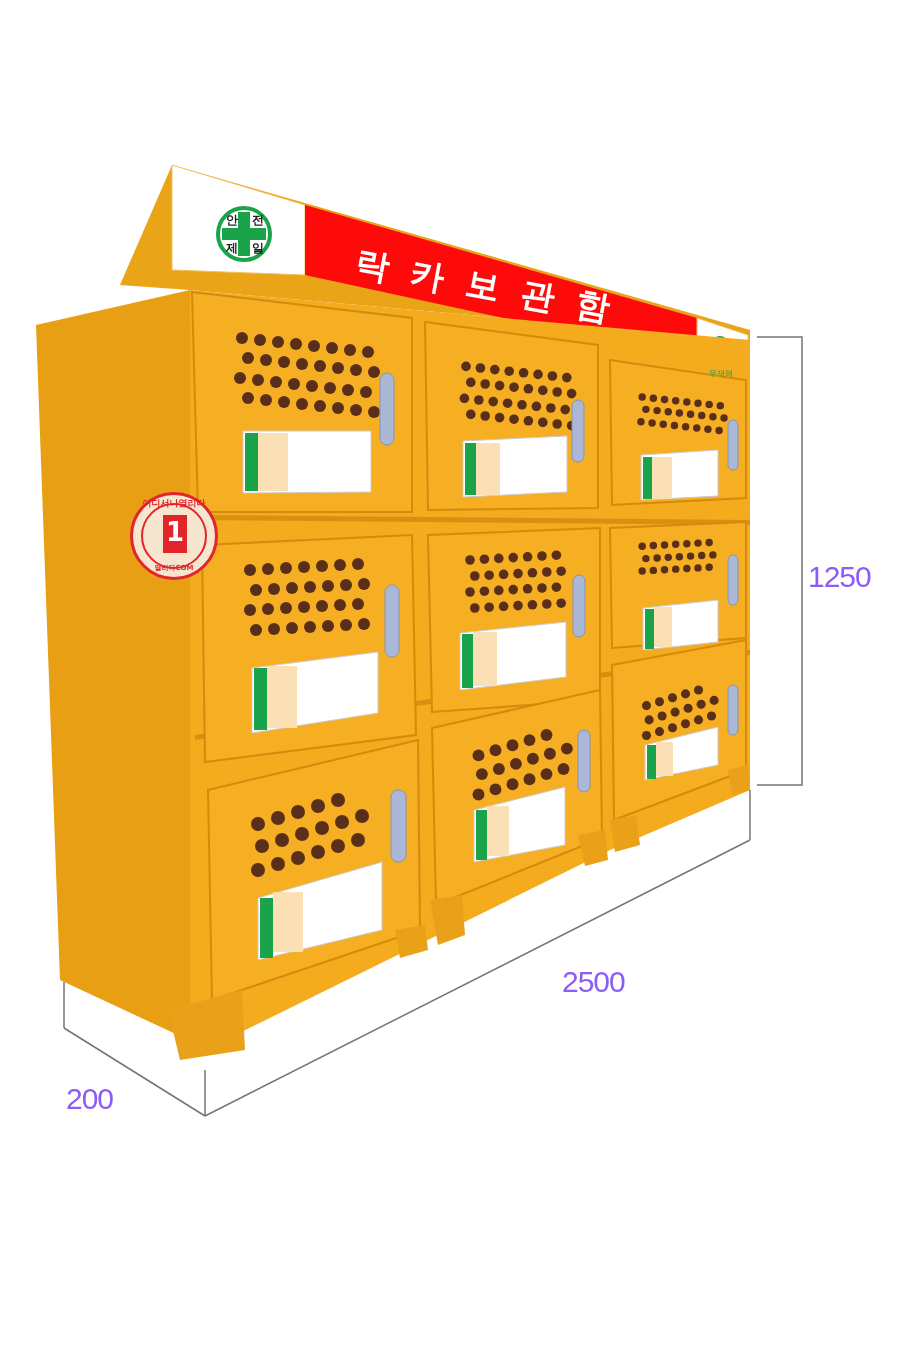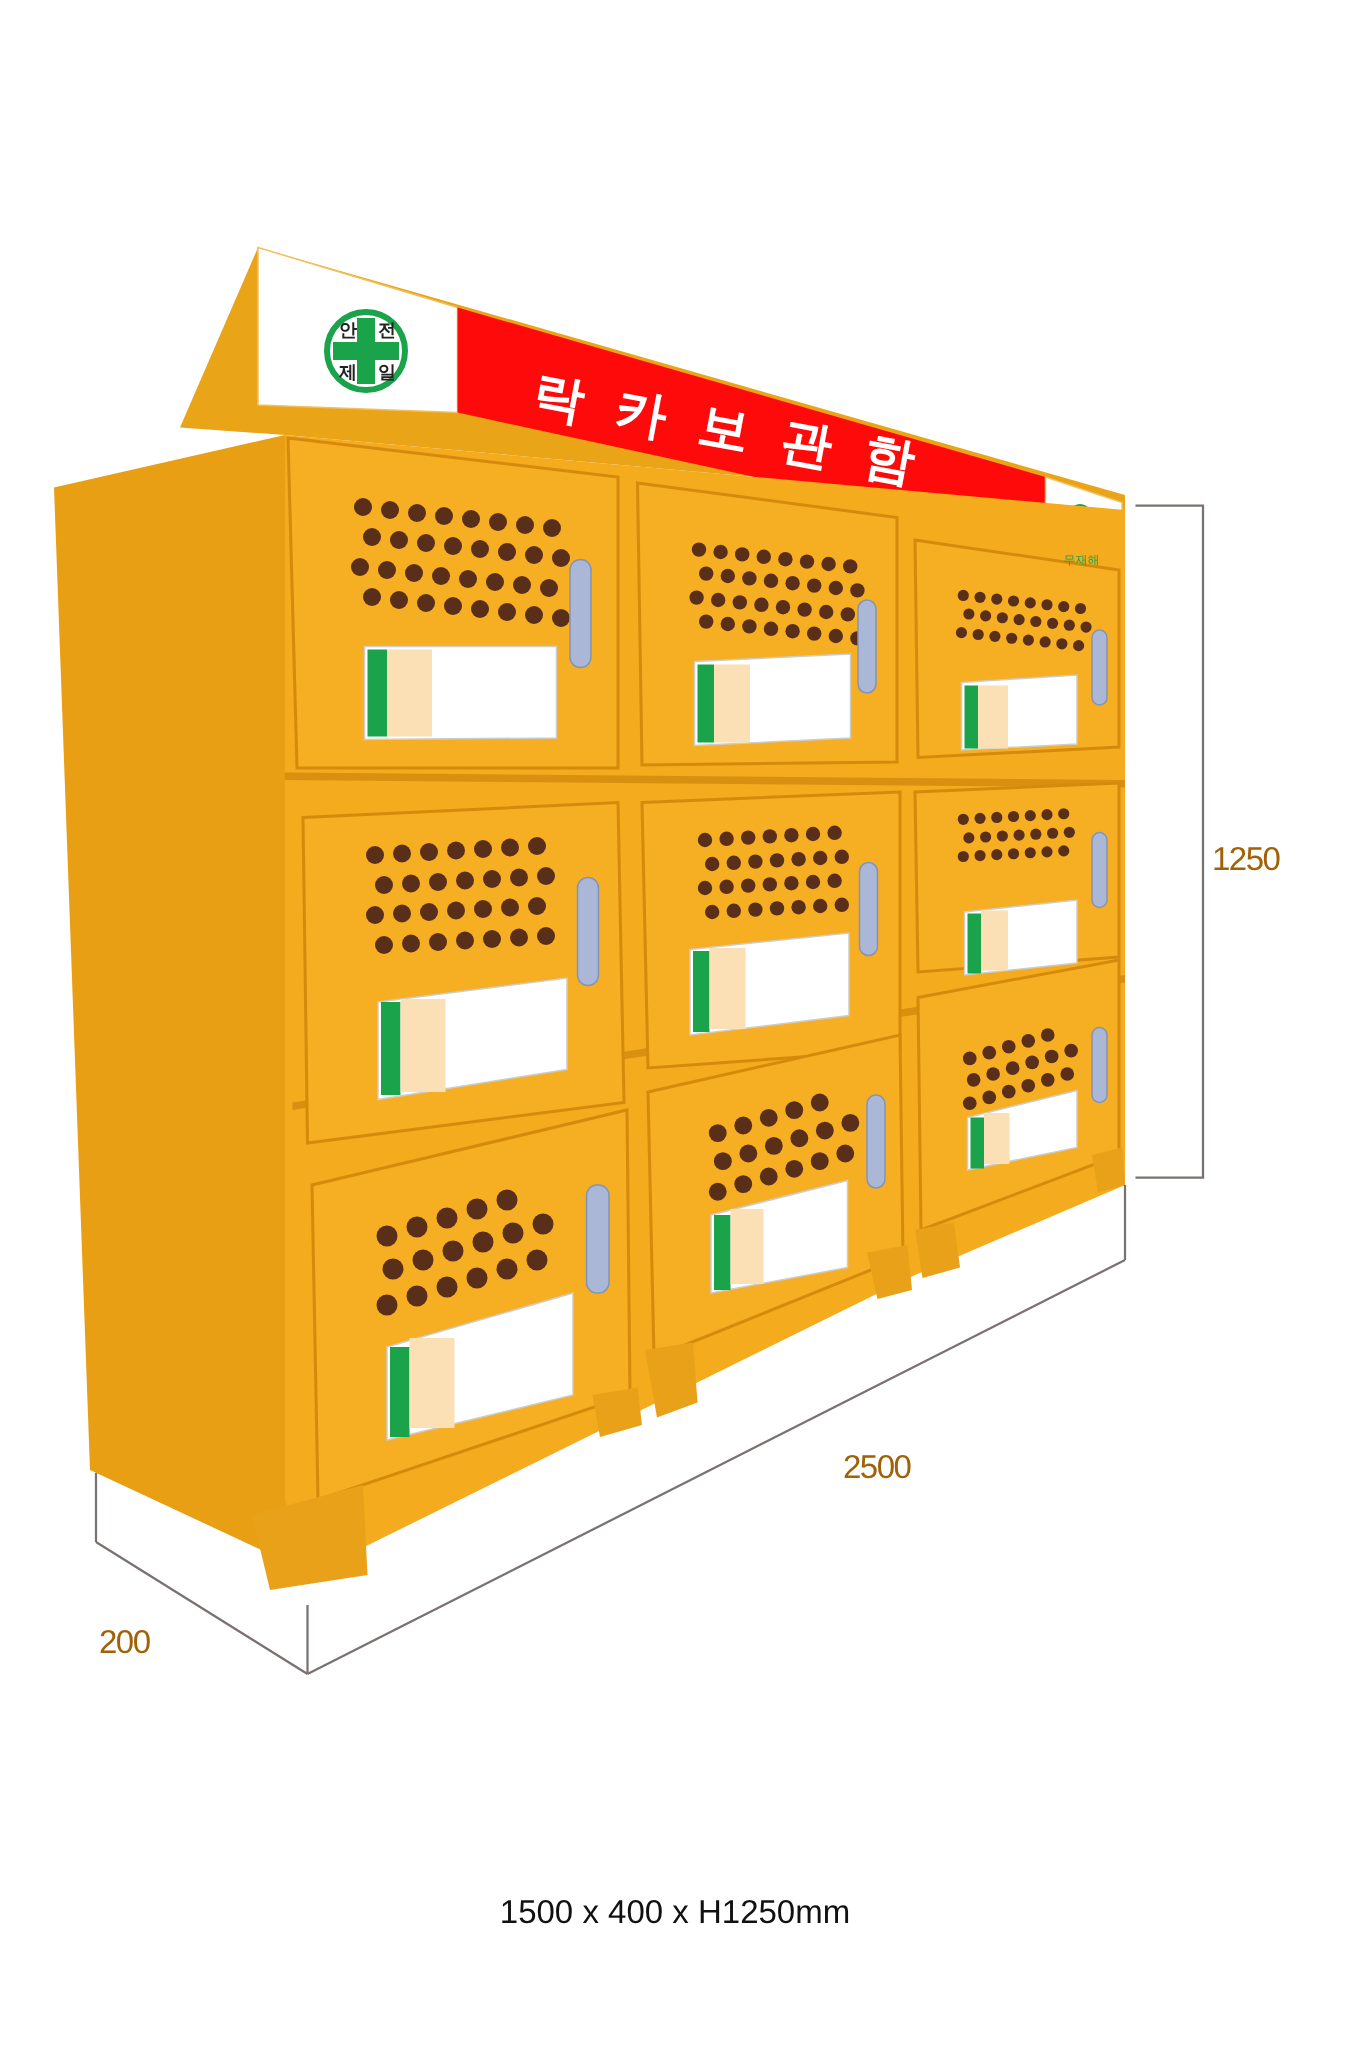--- a/index.html
+++ b/index.html
@@ -1,19 +1,19 @@
 <!DOCTYPE html>
 <html><head>
 <meta charset="utf-8">
 <style>
   html,body{margin:0;padding:0;background:#ffffff;}
   body{width:900px;height:1364px;position:relative;overflow:hidden;font-family:"DejaVu Sans","Liberation Sans",sans-serif;}
   .stage{position:absolute;left:0;top:0;width:900px;height:1364px;}
   svg.product{position:absolute;left:0;top:0;}
-  .dim{position:absolute;color:#a16207;font-family:"Liberation Sans","DejaVu Sans",sans-serif;font-size:22px;letter-spacing:-1px;}
+  .dim{position:absolute;color:#8b5cf6;font-family:"Liberation Sans","DejaVu Sans",sans-serif;font-size:30px;letter-spacing:-1px;}
   .size-title{position:absolute;left:0;width:900px;top:1208px;text-align:center;font-size:28px;font-weight:bold;color:#111;letter-spacing:6px;}
   .size-value{position:absolute;left:0;width:900px;top:1262px;text-align:center;font-size:22px;color:#111;font-family:"Liberation Sans","DejaVu Sans",sans-serif;}
   .banner-text{position:absolute;left:360px;top:240px;width:330px;height:60px;color:#fff;font-size:34px;font-weight:bold;letter-spacing:22px;transform:rotate(10.5deg);transform-origin:left top;white-space:nowrap;}
   .logo-text{position:absolute;font-weight:bold;color:#222;font-size:12px;}
   .brand-text{position:absolute;left:709px;top:368px;font-size:8px;color:#1aa34a;font-weight:normal;}
   .stamp{position:absolute;left:130px;top:492px;width:88px;height:88px;border-radius:50%;background:#f6e6d0;border:3px solid #e2242b;box-sizing:border-box;}
   .stamp-inner{position:absolute;left:8px;top:8px;width:66px;height:66px;border-radius:50%;border:2px solid #e2242b;box-sizing:border-box;}
   .stamp-door{position:absolute;left:30px;top:20px;width:24px;height:38px;background:#e2242b;}
   .stamp-top{position:absolute;left:0;width:82px;top:2px;text-align:center;font-size:9px;color:#e2242b;font-weight:bold;}
   .stamp-bottom{position:absolute;left:0;width:82px;top:68px;text-align:center;font-size:7px;color:#e2242b;font-weight:bold;}
@@ -360,19 +360,25 @@
 
   <div class="logo-text" style="left:226px;top:212px;">안</div>
   <div class="logo-text" style="left:252px;top:212px;">전</div>
   <div class="logo-text" style="left:226px;top:240px;">제</div>
   <div class="logo-text" style="left:252px;top:240px;">일</div>
 
   <div class="banner-text">락카보관함</div>
 
   <div class="brand-text">무재해</div>
 
+  <div class="stamp">
+    <div class="stamp-inner"></div>
+    <div class="stamp-top">어디서나열리다</div>
+    <div class="stamp-door"></div>
+    <div class="stamp-num">1</div>
+    <div class="stamp-bottom">열리다COM</div>
+  </div>
 
   <div class="dim" style="left:808px;top:560px;">1250</div>
   <div class="dim" style="left:562px;top:965px;">2500</div>
   <div class="dim" style="left:66px;top:1082px;">200</div>
 
-  <div class="size-value">1500 x 400 x H1250mm</div>
 </div>
 
 </body></html>

